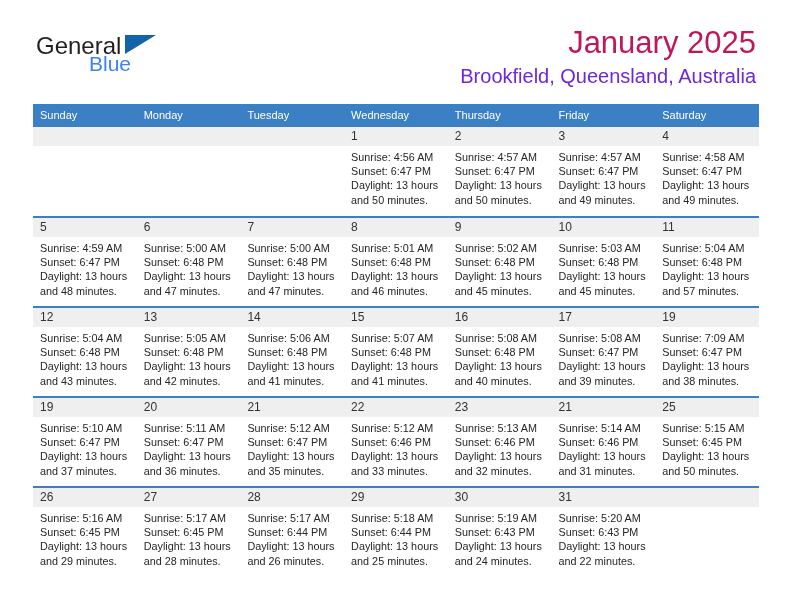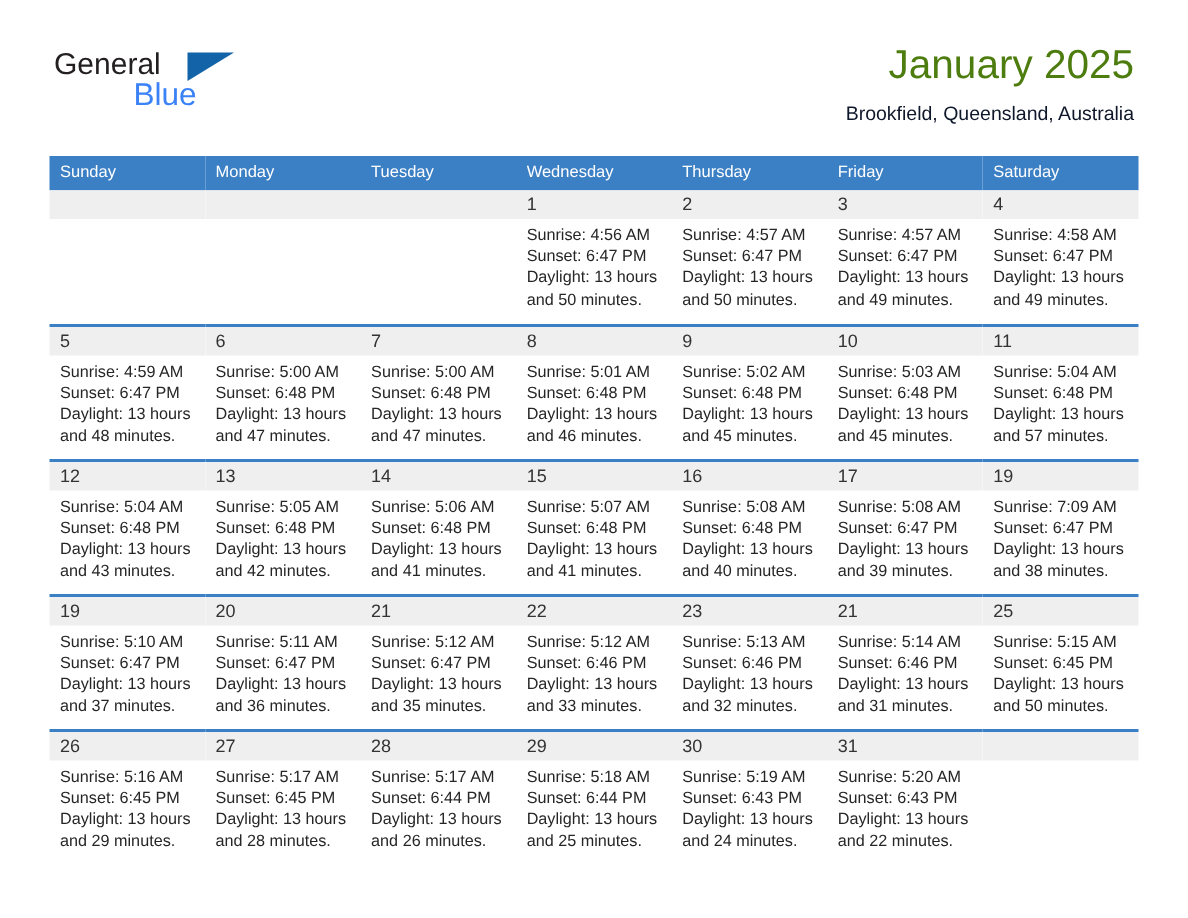--- a/index.html
+++ b/index.html
@@ -32,21 +32,21 @@
     position: absolute;
     left: 36px;
     top: 32px;
     width: 130px;
     height: 48px;
   }
   .logo-general {
     position: absolute;
     left: 0;
     top: 0;
-    font-size: 20px;
+    font-size: 24px;
     letter-spacing: 0px;
     color: #231f20;
     font-family: "Liberation Sans", sans-serif;
   }
   .logo-blue {
     position: absolute;
     left: 53px;
     top: 20px;
     font-size: 21px;
     color: #3b82f6;
@@ -62,29 +62,29 @@
     border-bottom: 19px solid transparent;
   }
 
   .title-block {
     position: absolute;
     right: 36px;
     top: 26px;
     text-align: right;
   }
   .cal-title {
-    font-size: 27px;
+    font-size: 31px;
     font-weight: normal;
-    color: #4d7c0f;
+    color: #be185d;
     line-height: 34px;
     white-space: nowrap;
   }
   .cal-subtitle {
-    font-size: 13px;
-    color: #0f172a;
+    font-size: 20px;
+    color: #6d28d9;
     line-height: 20px;
     margin-top: 6px;
     white-space: nowrap;
   }
 
   
   .calendar {
     position: absolute;
     left: 33px;
     top: 104px;

